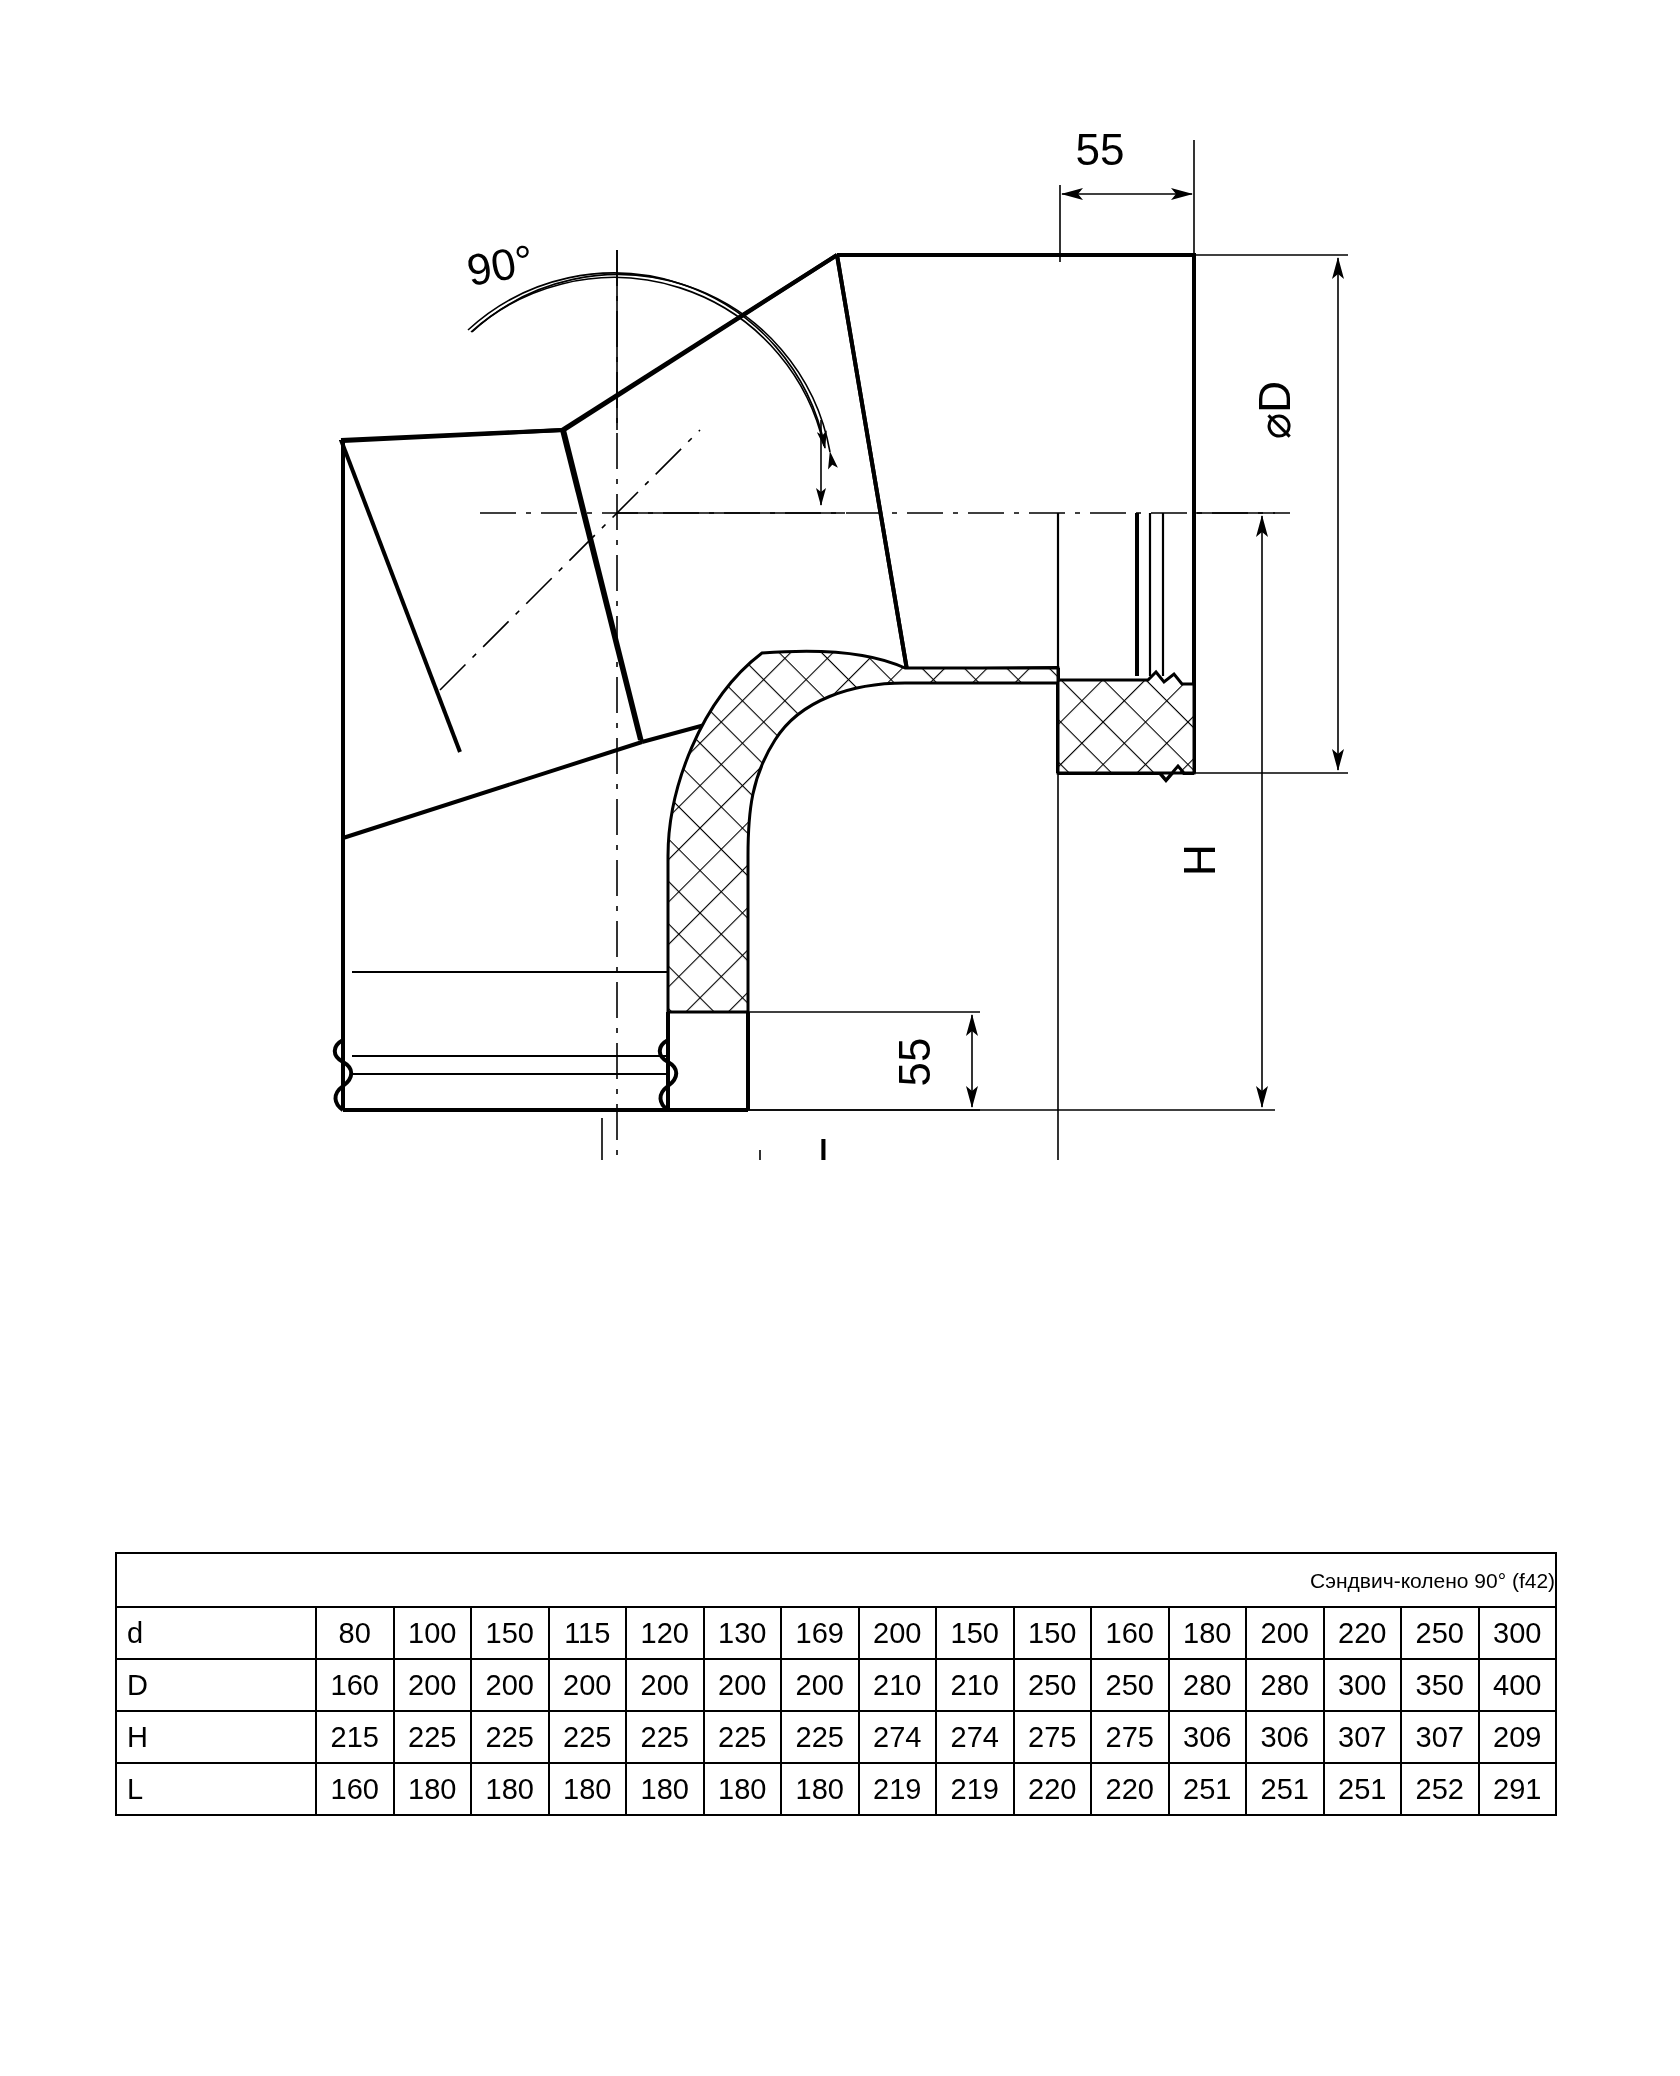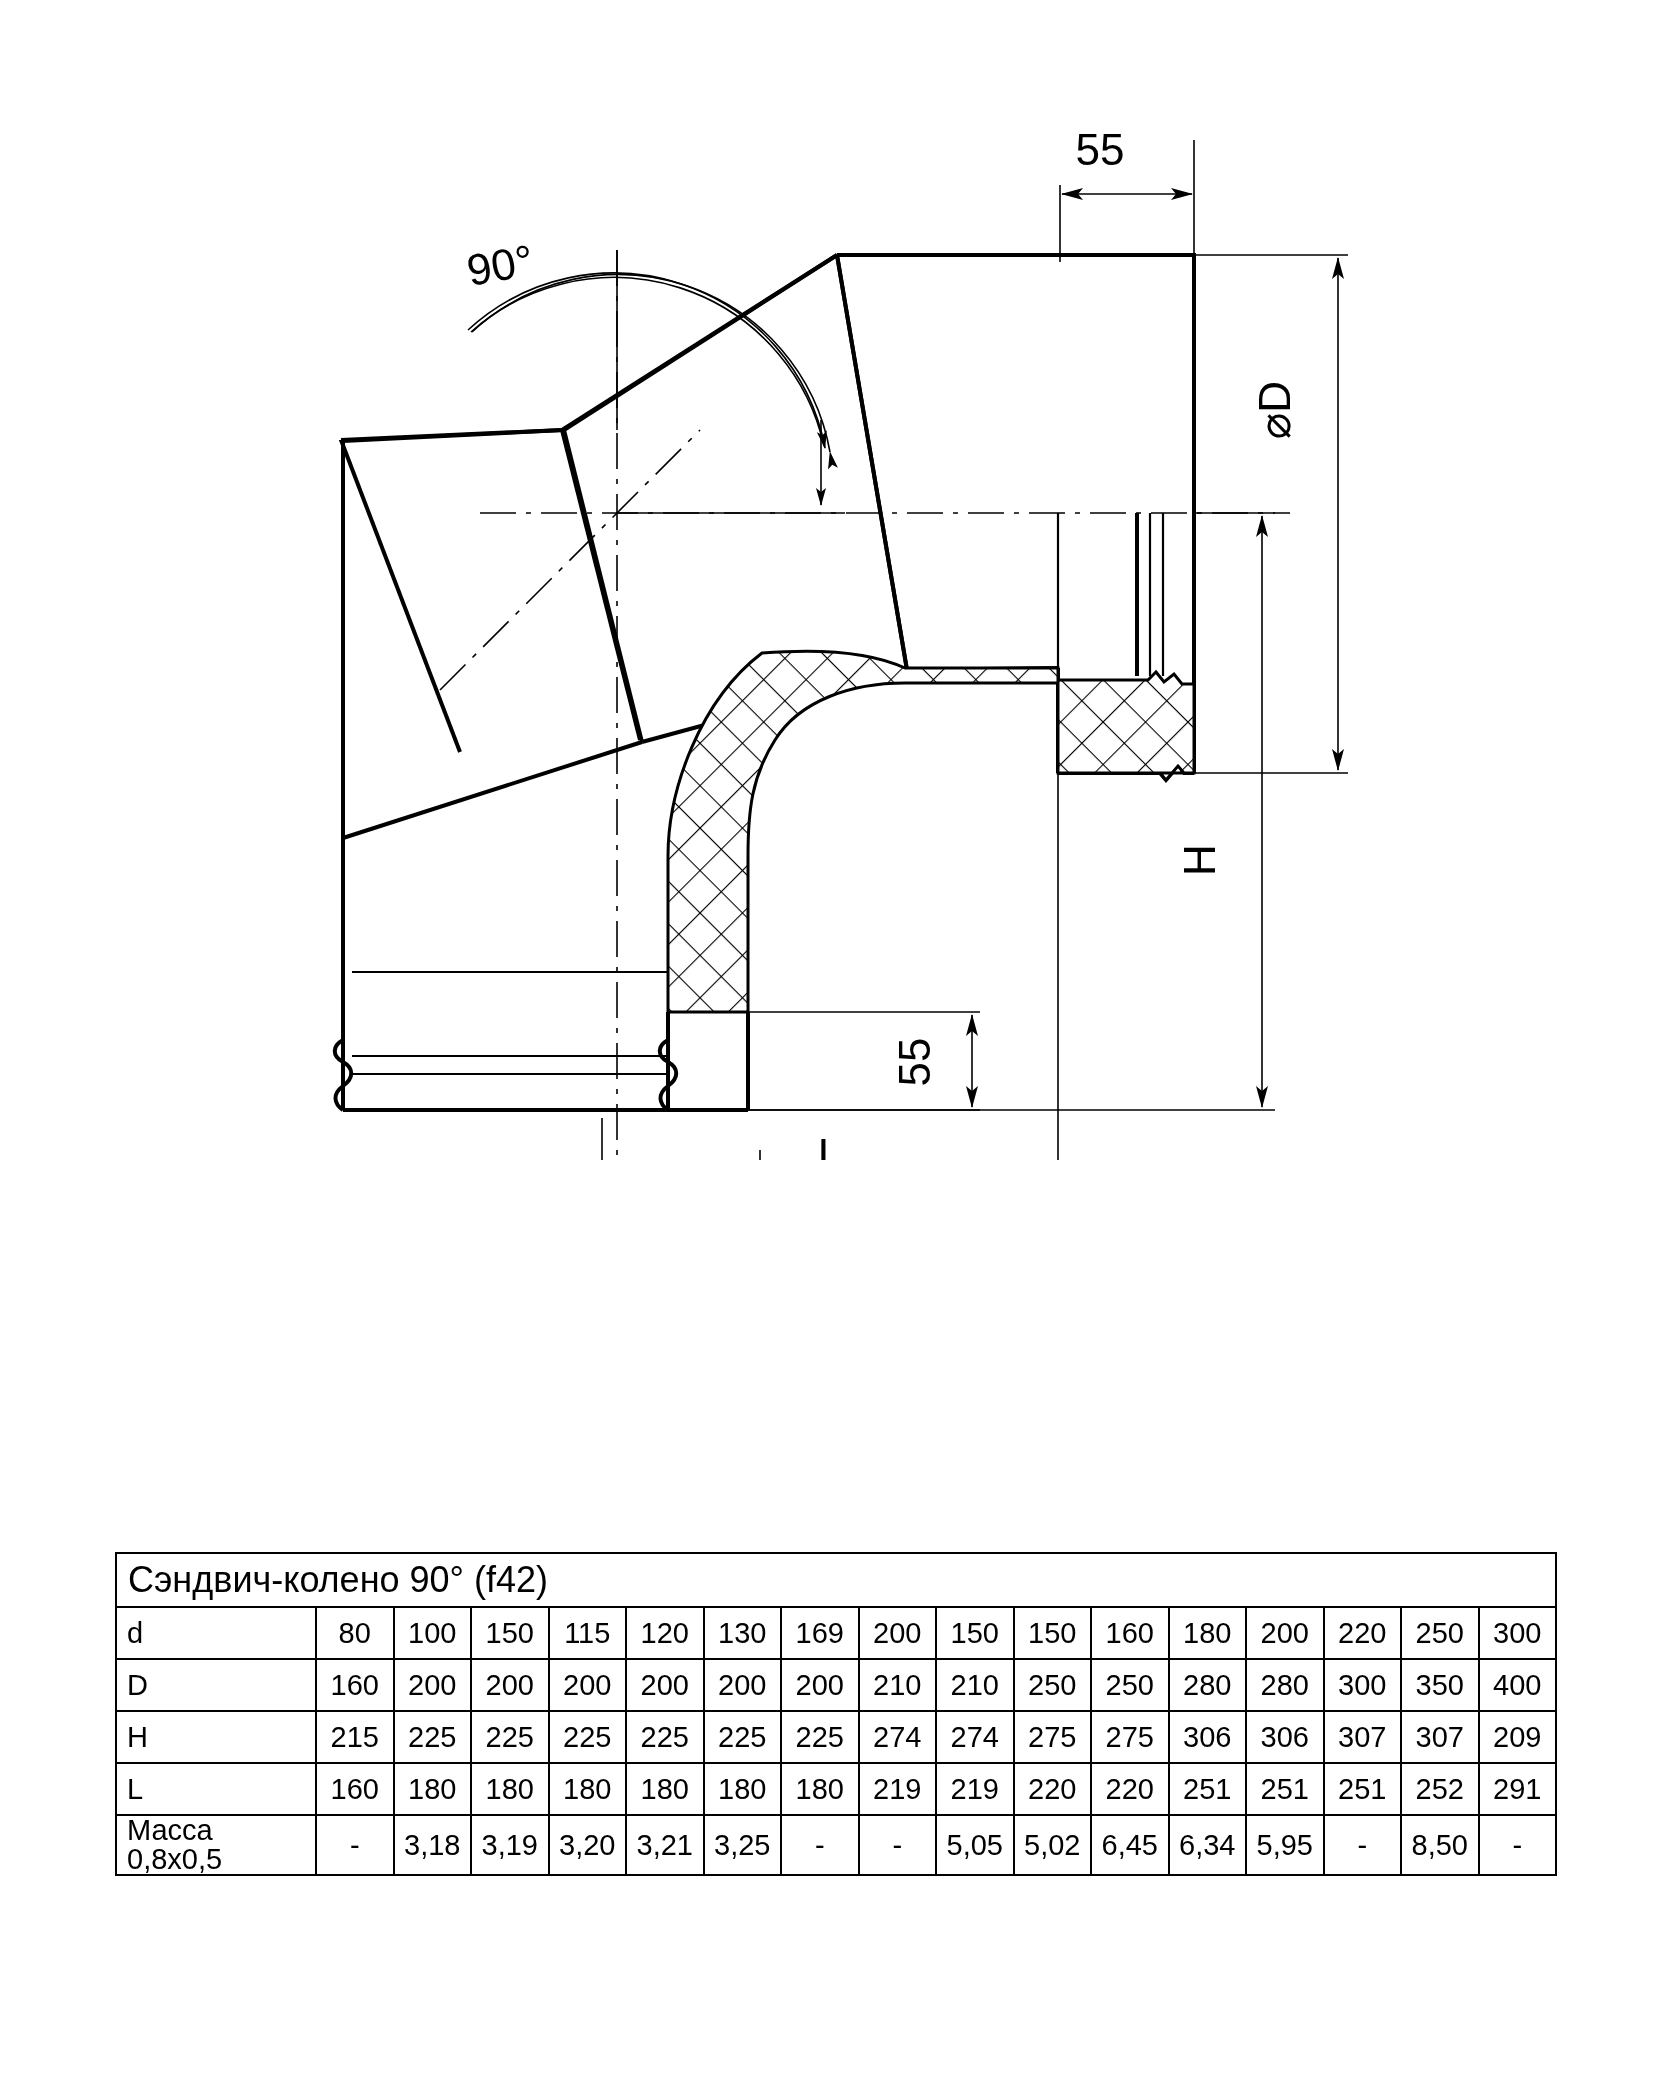--- a/index.html
+++ b/index.html
@@ -45,23 +45,23 @@
     font-weight: normal;
     font-size: 29px;
     line-height: 1.0;
     height: 50px;
     padding: 0;
     text-align: center;
     vertical-align: middle;
     color: #000;
   }
   table.spec-table th.title-cell {
-    font-size: 36px;
+    font-size: 21px;
     height: 52px;
-    text-align: left;
+    text-align: right;
     padding-left: 11px;
   }
   table.spec-table td.row-label {
     text-align: left;
     padding-left: 10px;
   }
   .dim-text-big {
     font-family: "Liberation Sans", sans-serif;
     font-size: 44px;
     fill: #000;
@@ -367,34 +367,15 @@
         <td>219</td>
         <td>219</td>
         <td>220</td>
         <td>220</td>
         <td>251</td>
         <td>251</td>
         <td>251</td>
         <td>252</td>
         <td>291</td>
       </tr>
-      <tr>
-        <td class="row-label">Масса 0,8x0,5</td>
-        <td>-</td>
-        <td>3,18</td>
-        <td>3,19</td>
-        <td>3,20</td>
-        <td>3,21</td>
-        <td>3,25</td>
-        <td>-</td>
-        <td>-</td>
-        <td>5,05</td>
-        <td>5,02</td>
-        <td>6,45</td>
-        <td>6,34</td>
-        <td>5,95</td>
-        <td>-</td>
-        <td>8,50</td>
-        <td>-</td>
-      </tr>
     </tbody>
   </table>
 </div>
 
 </body></html>

